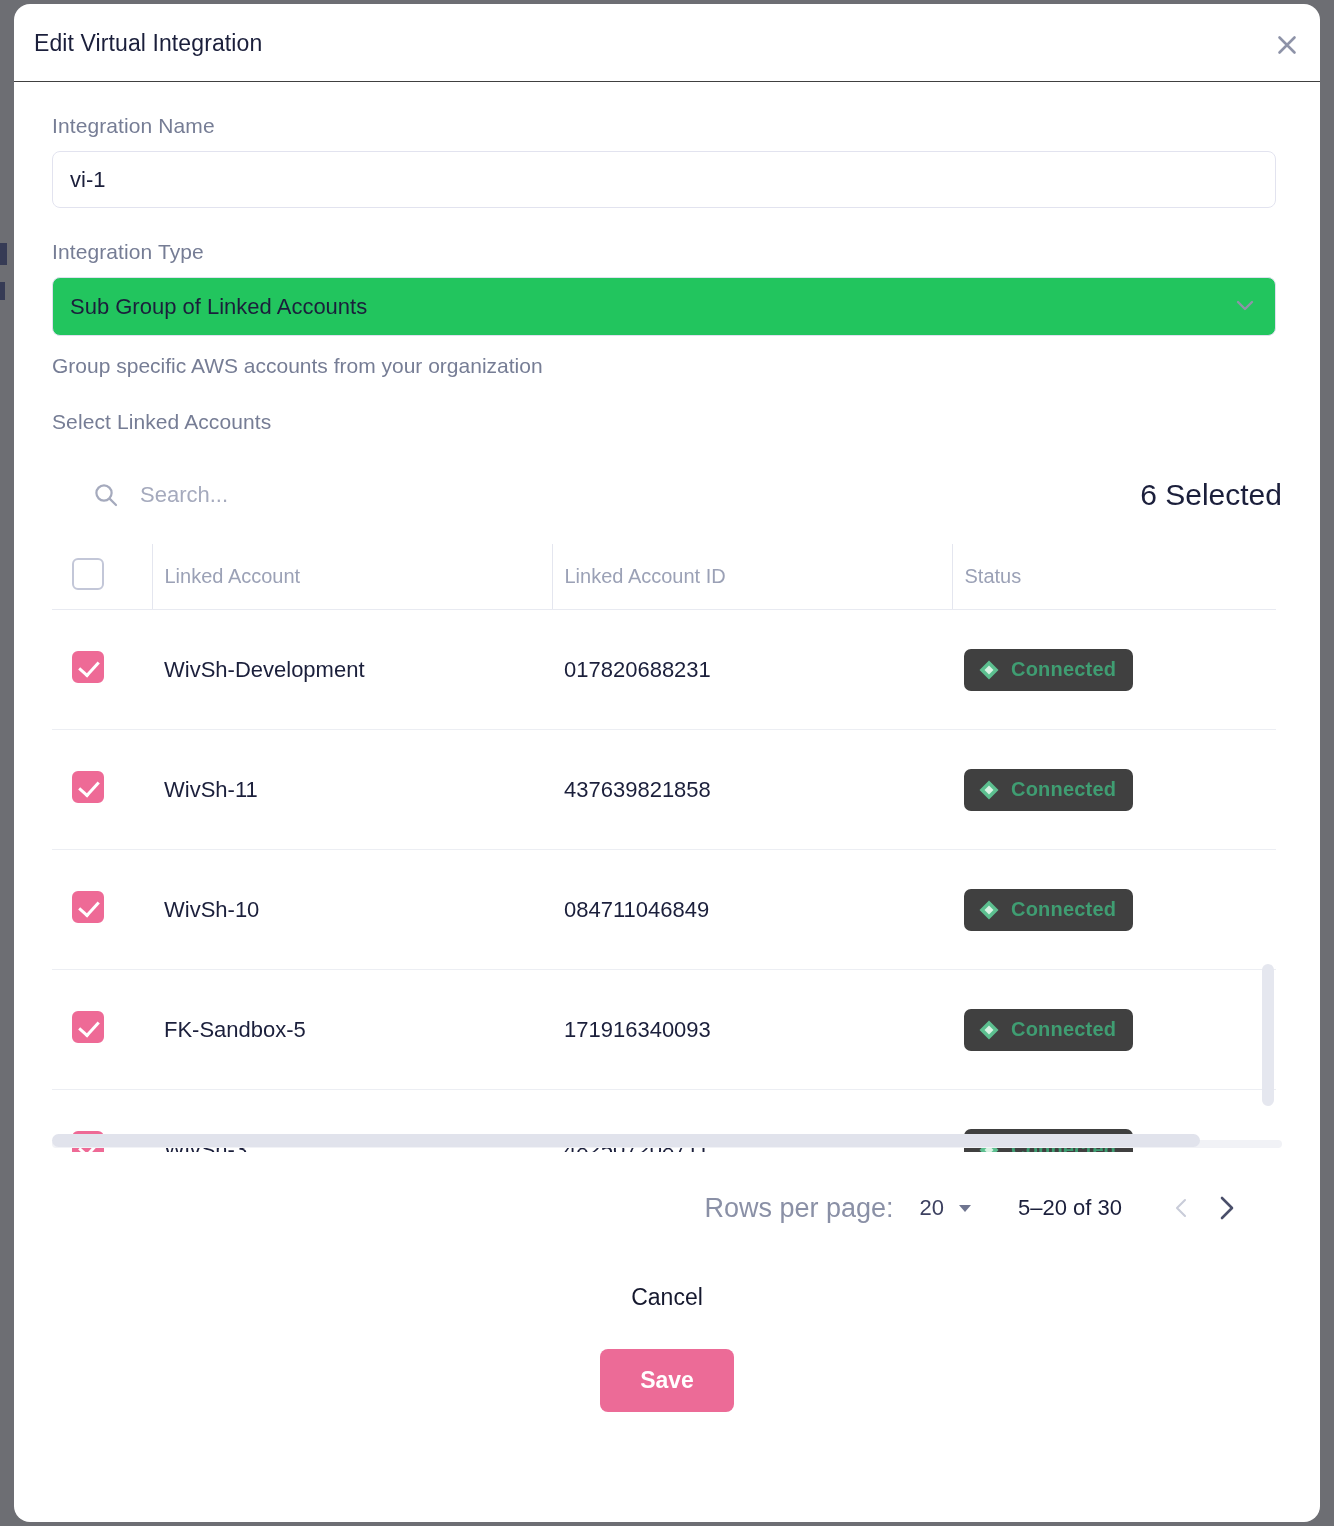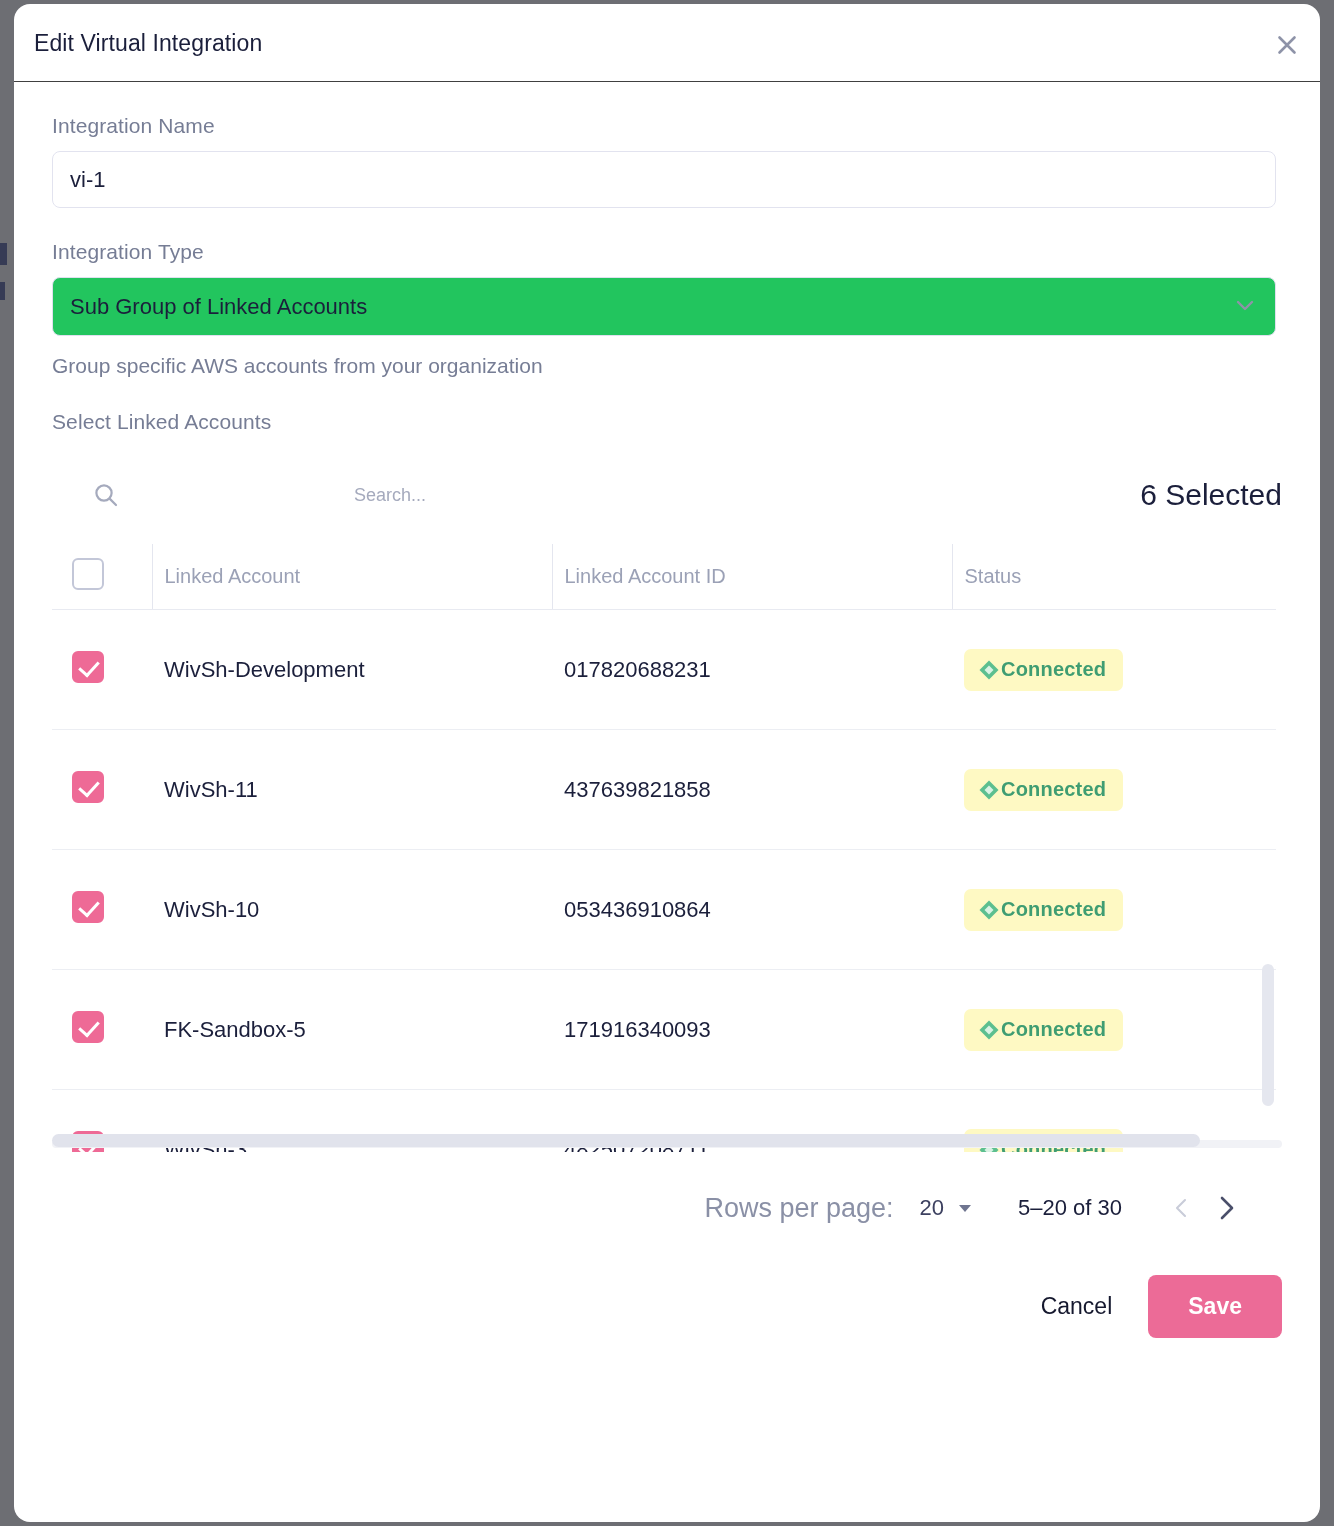--- a/index.html
+++ b/index.html
@@ -145,24 +145,23 @@
   .search-icon {
     color: #a5aabd;
     display: flex;
     margin-right: 20px;
   }
   .search-input {
     border: none;
     outline: none;
     background: transparent;
     font-family: "Liberation Sans", sans-serif;
-    font-size: 18px;
+    font-size: 22px;
     color: #1b1f3b;
     width: 500px;
-    text-align: center;
   }
   .search-input::placeholder { color: #a5aabd; }
   .selected-count {
     position: absolute;
     right: 0;
     top: 50%;
     transform: translateY(-50%);
     font-size: 30px;
     color: #1b1f3b;
   }
@@ -230,21 +229,22 @@
     width: 9px; height: 16px;
     border: solid #ffffff;
     border-width: 0 3.5px 3.5px 0;
     transform: rotate(42deg);
   }
 
   
   .badge {
     display: inline-flex;
     align-items: center;
-    background: #fef9c3;
+    gap: 10px;
+    background: #404040;
     border-radius: 7px;
     padding: 9px 17px 9px 13px;
   }
   .badge-label {
     font-size: 20px;
     font-weight: bold;
     color: #3f9d72;
     letter-spacing: .2px;
   }
   .diamond-icon { display: flex; }
@@ -317,25 +317,26 @@
     justify-content: center;
     cursor: pointer;
   }
   .page-arrow.disabled { color: #c9ccd9; cursor: default; }
   .page-arrow.enabled  { color: #4a4f6a; }
 
   
   .modal-footer {
     display: flex;
     align-items: center;
-    justify-content: flex-end;
+    justify-content: space-between;
     gap: 28px;
     padding: 0 38px;
     margin-top: 40px;
     height: 64px;
+    flex-direction: column;
   }
   .btn-cancel {
     background: none;
     border: none;
     font-family: "Liberation Sans", sans-serif;
     font-size: 23px;
     color: #15182e;
     cursor: pointer;
     padding: 10px 8px;
   }
@@ -440,21 +441,21 @@
                         <path d="M12 2.5 L21.5 12 L12 21.5 L2.5 12 Z" fill="#5cbf8f"></path>
                         <path d="M12 7.5 L16.5 12 L12 16.5 L7.5 12 Z" fill="#d9f2e3"></path>
                       </svg>
                     </span>
                     <span class="badge-label">Connected</span>
                   </span></td>
               </tr>
               <tr>
                 <td class="col-check"><span class="cbox checked"></span></td>
                 <td class="col-name">WivSh-10</td>
-                <td class="col-id">053436910864</td>
+                <td class="col-id">084711046849</td>
                 <td class="col-status"><span class="badge">
                     <span class="diamond-icon">
                       <svg width="24" height="24" viewBox="0 0 24 24" aria-hidden="true">
                         <path d="M12 2.5 L21.5 12 L12 21.5 L2.5 12 Z" fill="#5cbf8f"></path>
                         <path d="M12 7.5 L16.5 12 L12 16.5 L7.5 12 Z" fill="#d9f2e3"></path>
                       </svg>
                     </span>
                     <span class="badge-label">Connected</span>
                   </span></td>
               </tr>

